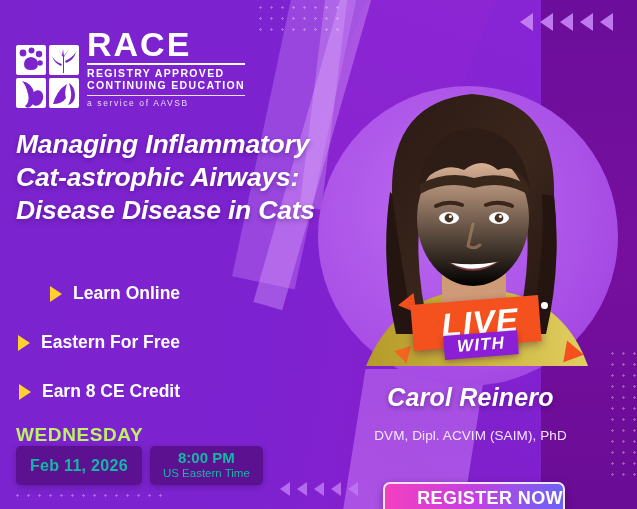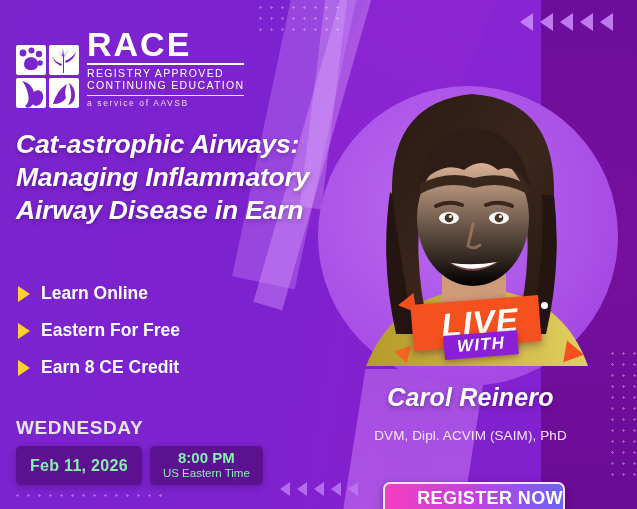--- a/index.html
+++ b/index.html
@@ -48,42 +48,42 @@
     border-right-color:rgba(190,120,242,.85);}
 
   
   .logo{position:absolute;left:16px;top:28px;display:flex;align-items:flex-end;gap:8px;}
   .logo-mark{display:grid;grid-template-columns:repeat(2,30px);grid-template-rows:repeat(2,30px);gap:3px;}
   .tile{background:#fff;border-radius:2px;position:relative;overflow:hidden;}
   .tile svg{display:block;width:100%;height:100%;}
   .logo-text{display:flex;flex-direction:column;color:#fff;padding-top:1px;}
   .logo-race{font-size:34px;font-weight:700;letter-spacing:2px;line-height:.94;}
   .logo-rule{height:2px;background:#fff;margin:2px 0 3px;}
-  .logo-sub1,.logo-sub2{font-size:10.5px;font-weight:400;letter-spacing:1.35px;line-height:1.14;}
+  .logo-sub1,.logo-sub2{font-size:10.5px;font-weight:700;letter-spacing:1.35px;line-height:1.14;}
   .logo-rule2{height:1px;background:rgba(255,255,255,.85);margin:3px 0 2px;}
   .logo-sub3{font-size:8.5px;letter-spacing:1.6px;color:#e9d6fb;}
 
   
   .headline{position:absolute;left:16px;top:128px;width:372px;color:#fff;
     font-size:26.5px;font-weight:700;font-style:italic;line-height:1.24;
     letter-spacing:-.2px;text-shadow:0 2px 5px rgba(40,0,70,.35);}
   .headline span{display:block;}
 
   
-  .bullets{position:absolute;left:18px;top:283px;display:flex;flex-direction:column;gap:16px;}
+  .bullets{position:absolute;left:18px;top:283px;display:flex;flex-direction:column;gap:28px;align-items:flex-end;}
   .bullet{display:flex;align-items:center;gap:11px;color:#fff;font-size:17.5px;font-weight:600;}
   .bullet .bt{width:0;height:0;border-top:8px solid transparent;border-bottom:8px solid transparent;
     border-left:12px solid #FFD02E;flex:none;}
 
   
   .datewrap{position:absolute;left:16px;bottom:24px;}
-  .weekday{color:#e5e5e5;font-size:19px;font-weight:700;letter-spacing:.6px;margin-bottom:7px;}
+  .weekday{color:#bef264;font-size:19px;font-weight:700;letter-spacing:.6px;margin-bottom:0;}
   .pills{display:flex;gap:8px;align-items:stretch;}
   .pill{background:#5C1191;border-radius:5px;display:flex;flex-direction:column;
-    align-items:center;justify-content:center;color:#86efac;box-shadow:0 2px 6px rgba(40,0,70,.3);}
+    align-items:center;justify-content:center;color:#14b8a6;box-shadow:0 2px 6px rgba(40,0,70,.3);}
   .pill.date{padding:7px 14px;font-size:16px;font-weight:700;letter-spacing:.3px;}
   .pill.time{padding:4px 13px;}
   .pill .tline1{font-size:15px;font-weight:700;line-height:1.12;}
   .pill .tline2{font-size:11.5px;font-weight:400;line-height:1.2;}
 
   
   .photo{position:absolute;left:356px;top:66px;width:232px;height:300px;overflow:hidden;}
   .photo svg{display:block;}
 
   
@@ -257,23 +257,23 @@
       <div class="logo-race">RACE</div>
       <div class="logo-rule"></div>
       <div class="logo-sub1">REGISTRY APPROVED</div>
       <div class="logo-sub2">CONTINUING EDUCATION</div>
       <div class="logo-rule2"></div>
       <div class="logo-sub3">a service of AAVSB</div>
     </div>
   </div>
 
   <div class="headline">
+    <span>Managing Inflammatory</span>
     <span>Cat-astrophic Airways:</span>
-    <span>Managing Inflammatory</span>
-    <span>Airway Disease in Earn</span>
+    <span>Disease Disease in Cats</span>
   </div>
 
   <div class="bullets">
     <div class="bullet">
       <i class="bt"></i>
       <span>Learn Online</span>
     </div>
     <div class="bullet">
       <i class="bt"></i>
       <span>Eastern For Free</span>

